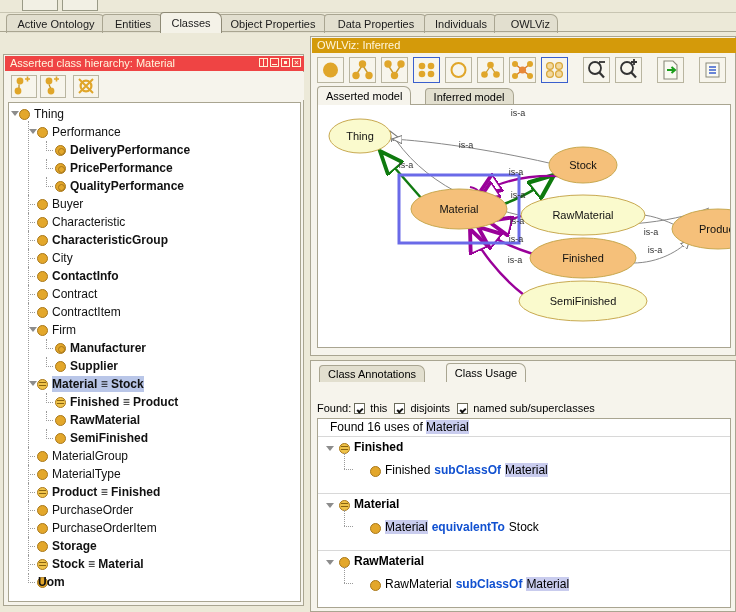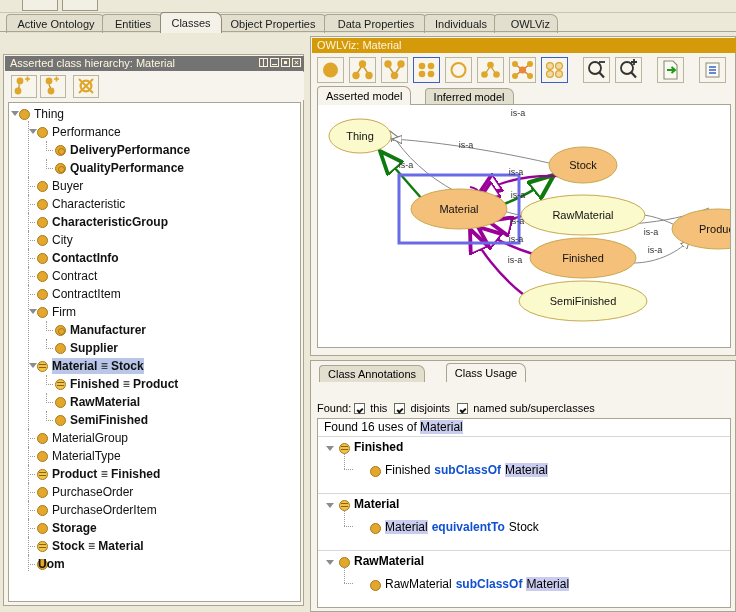--- a/index.html
+++ b/index.html
@@ -31,21 +31,21 @@
   
   .leftpane{position:absolute;left:3px;top:36px;width:303px;height:572px;background:#ECE9D8;}
   .subtabs{position:absolute;left:0;top:0;width:303px;height:19px;}
   .stab{position:absolute;top:2px;height:17px;line-height:16px;background:#E2DFCF;
         border:1px solid #A9A591;border-bottom:none;border-radius:4px 7px 0 0;
         box-sizing:border-box;padding:0 8px;font-size:11px;white-space:nowrap;}
   .stab.sel{background:#F6F4EC;top:0;height:19px;line-height:18px;z-index:3;}
   .panelbox{position:absolute;left:0;top:18px;width:301px;height:552px;
             border:1px solid #A9A591;background:#F6F4EC;box-sizing:border-box;}
   .pheader{position:absolute;left:1px;top:1px;width:299px;height:15px;
-           background:#737373;color:#FFF6DE;font-size:11px;line-height:15px;padding-left:5px;
+           background:#ef4444;color:#FFF6DE;font-size:11px;line-height:15px;padding-left:5px;
            box-sizing:border-box;overflow:hidden;}
   .pheader .hbtns{position:absolute;right:3px;top:2px;display:flex;gap:2px;}
   .hbtn{width:9px;height:9px;border:1px solid #FFF3D6;box-sizing:border-box;position:relative;}
   .hbtn i{position:absolute;background:#FFF3D6;}
   .localtools{position:absolute;left:1px;top:17px;width:299px;height:28px;background:#F6F4EC;}
   .ltbtn{position:absolute;top:3px;width:26px;height:23px;border:1px solid #B9B5A0;
          background:#F7F5EC;box-sizing:border-box;}
   .treebox{position:absolute;left:4px;top:47px;width:293px;height:500px;
            border:1px solid #A9A591;background:#FFFFFF;box-sizing:border-box;overflow:hidden;}
   .trow{position:relative;height:18px;white-space:nowrap;font-size:12px;}
@@ -89,21 +89,21 @@
   .uheader{position:absolute;left:1px;top:20px;width:424px;height:15px;background:#D49A0A;
            color:#FFF6DE;font-size:11px;line-height:15px;padding-left:5px;box-sizing:border-box;}
   .showrow{position:absolute;left:6px;top:39px;height:16px;font-size:11px;line-height:16px;
            display:flex;align-items:center;gap:3px;}
   .cbx{width:11px;height:11px;border:1px solid #6a6a5a;background:#fff;position:relative;
        box-sizing:border-box;display:inline-block;vertical-align:-1px;}
   .cbx:after{content:"";position:absolute;left:2px;top:4px;width:4px;height:2px;
              border-left:2px solid #111;border-bottom:2px solid #111;transform:rotate(-45deg);}
   .ulistwrap{position:absolute;left:6px;top:57px;width:414px;height:190px;background:#fff;
              border:1px solid #A9A591;box-sizing:border-box;overflow:hidden;}
-  .foundrow{height:17px;line-height:17px;padding-left:6px;font-size:12px;border-bottom:1px solid #D8D8D8;}
+  .foundrow{height:17px;line-height:17px;padding-left:12px;font-size:12px;border-bottom:1px solid #D8D8D8;}
   .hl{background:#C9CCEE;}
   .ugroup{position:relative;border-bottom:1px solid #D8D8D8;height:56px;}
   .ug-head{position:absolute;left:0;top:3px;height:16px;font-size:12px;font-weight:bold;}
   .ug-item{position:absolute;left:0;top:26px;height:16px;font-size:12px;}
   .kw{color:#1050D0;font-weight:bold;}
 </style>
 </head>
 <body>
 
 <div class="app">
@@ -187,20 +187,26 @@
             <div class="trow">
               <span class="tdashh" style="left: 37px; top: 9px; width: 7px;"></span>
               <span class="tdash" style="left: 37px; top: 0px; height: 10px;"></span>
               <span class="tcircle ring" style="left: 46px;"></span>
               <span class="tlabel bold" style="left: 61px;">DeliveryPerformance</span>
             </div>
             <div class="trow">
               <span class="tdashh" style="left: 37px; top: 9px; width: 7px;"></span>
               <span class="tdash" style="left: 37px; top: 0px; height: 10px;"></span>
               <span class="tcircle ring" style="left: 46px;"></span>
+              <span class="tlabel bold" style="left: 61px;">PricePerformance</span>
+            </div>
+            <div class="trow">
+              <span class="tdashh" style="left: 37px; top: 9px; width: 7px;"></span>
+              <span class="tdash" style="left: 37px; top: 0px; height: 10px;"></span>
+              <span class="tcircle ring" style="left: 46px;"></span>
               <span class="tlabel bold" style="left: 61px;">QualityPerformance</span>
             </div>
             <div class="trow">
               <span class="tdashh" style="left: 19px; top: 9px; width: 7px;"></span>
               <span class="tdash" style="left: 19px; top: 0px; height: 10px;"></span>
               <span class="tcircle" style="left: 28px;"></span>
               <span class="tlabel" style="left: 43px;">Buyer</span>
             </div>
             <div class="trow">
               <span class="tdashh" style="left: 19px; top: 9px; width: 7px;"></span>
@@ -329,21 +335,21 @@
             <div class="tdash" style="left: 19px; top: 18px; height: 450px;"></div>
           </div>
       </div>
     </div>
   </div>
 
   <div class="rightpane">
 
     <div class="vizbox">
       <div class="vheader">
-        <span>OWLViz: Material</span>
+        <span>OWLViz: Inferred</span>
       </div>
 
       <div class="vtools">
         <div class="vtbtn" style="left:4px">
           <svg width="25" height="24" viewBox="0 0 25 24">
               <circle cx="12.5" cy="12" r="7.5" fill="#E0A62A"></circle>
             </svg></div>
         <div class="vtbtn" style="left:36px">
           <svg width="25" height="24" viewBox="0 0 25 24">
               <path d="M12.5 7 L6 17 M12.5 7 L19 17" stroke="#C89A30" stroke-width="1.4"></path>

